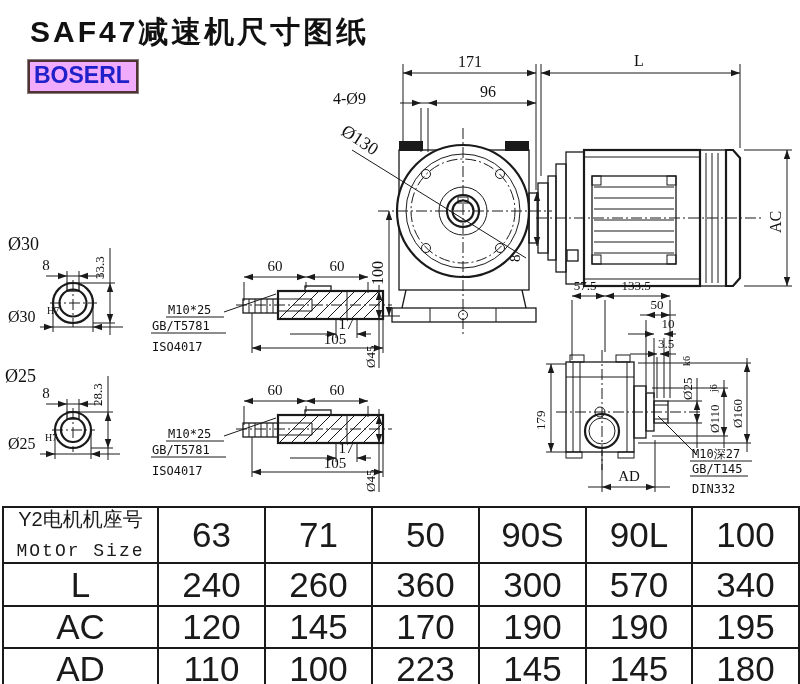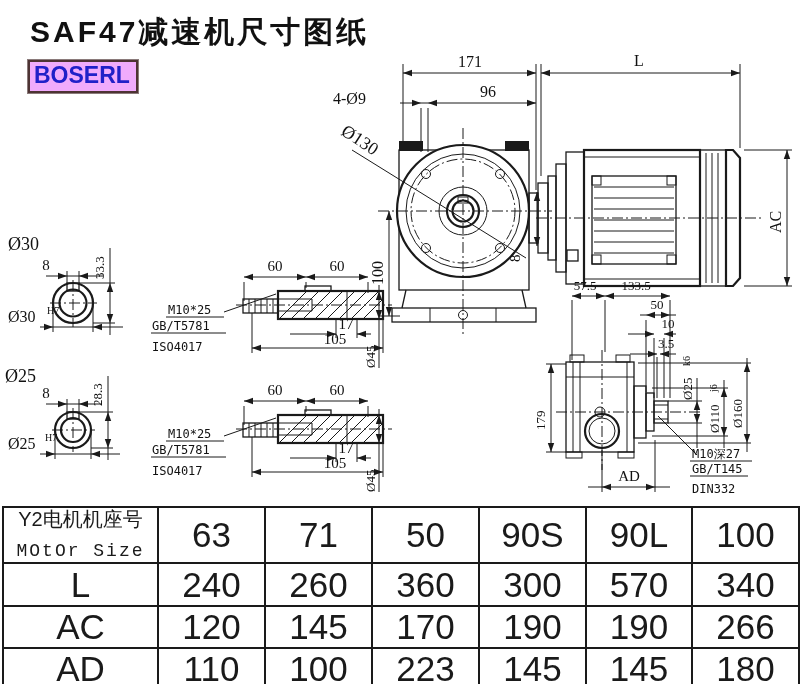--- a/index.html
+++ b/index.html
@@ -393,21 +393,21 @@
       <td>570</td>
       <td>340</td>
     </tr>
     <tr style="height:41px">
       <td class="rowlbl">AC</td>
       <td>120</td>
       <td>145</td>
       <td>170</td>
       <td>190</td>
       <td>190</td>
-      <td>266</td>
+      <td>195</td>
     </tr>
     <tr style="height:41px">
       <td class="rowlbl">AD</td>
       <td>110</td>
       <td>100</td>
       <td>223</td>
       <td>145</td>
       <td>145</td>
       <td>180</td>
     </tr>

